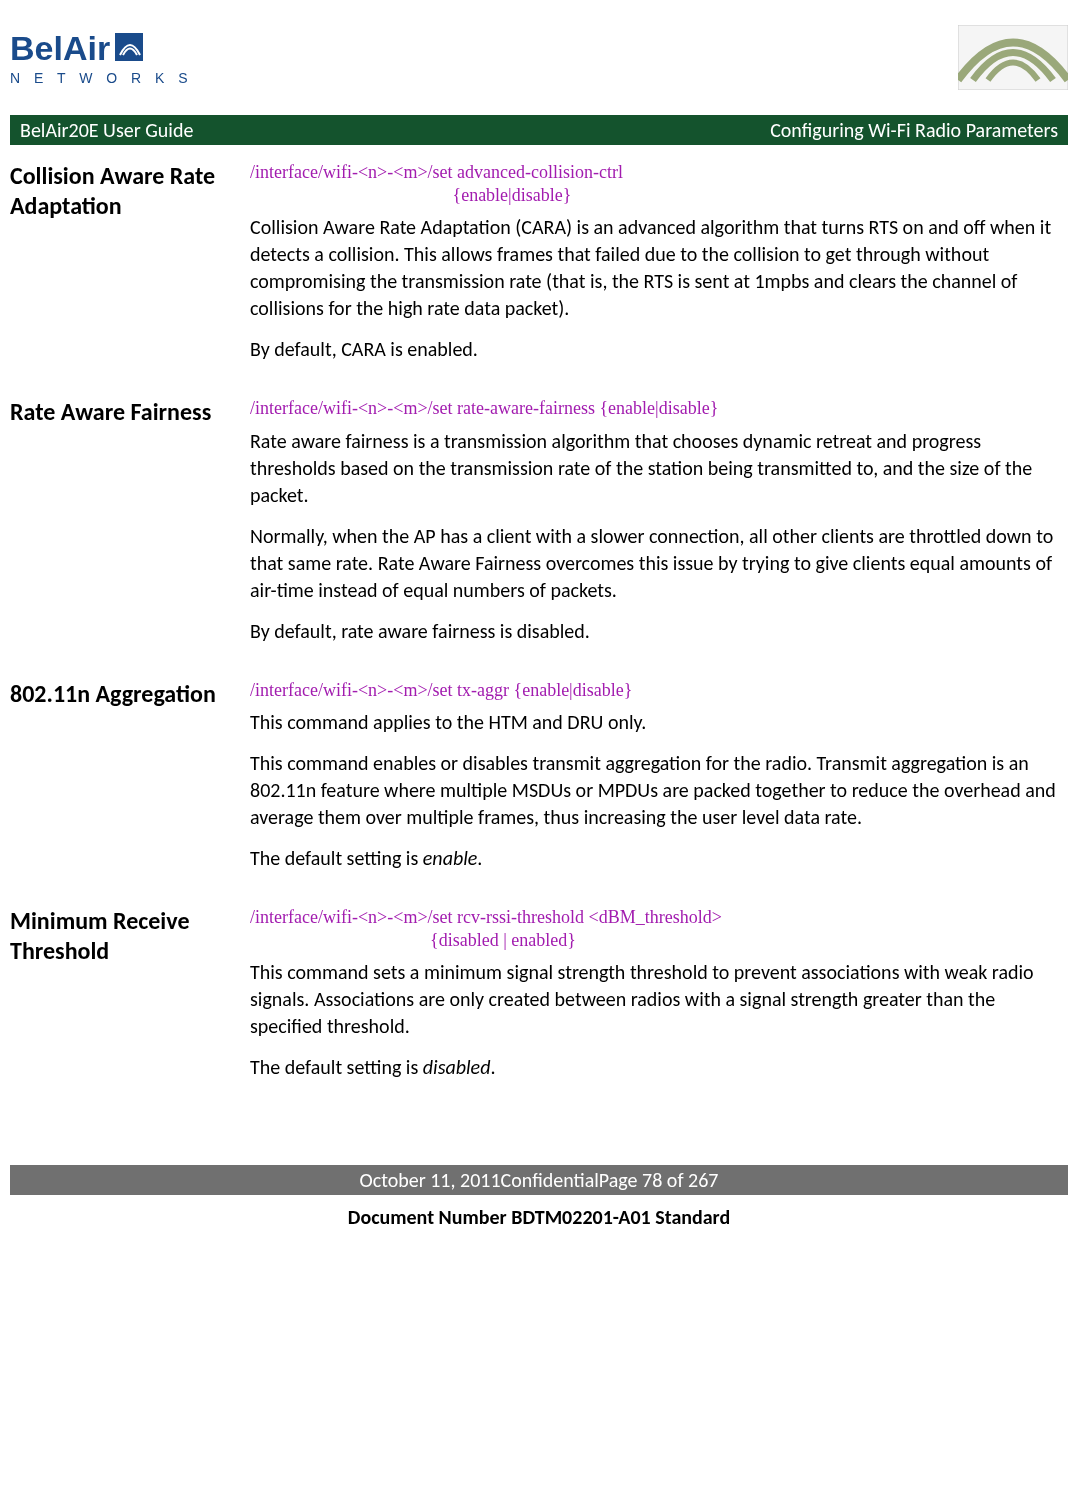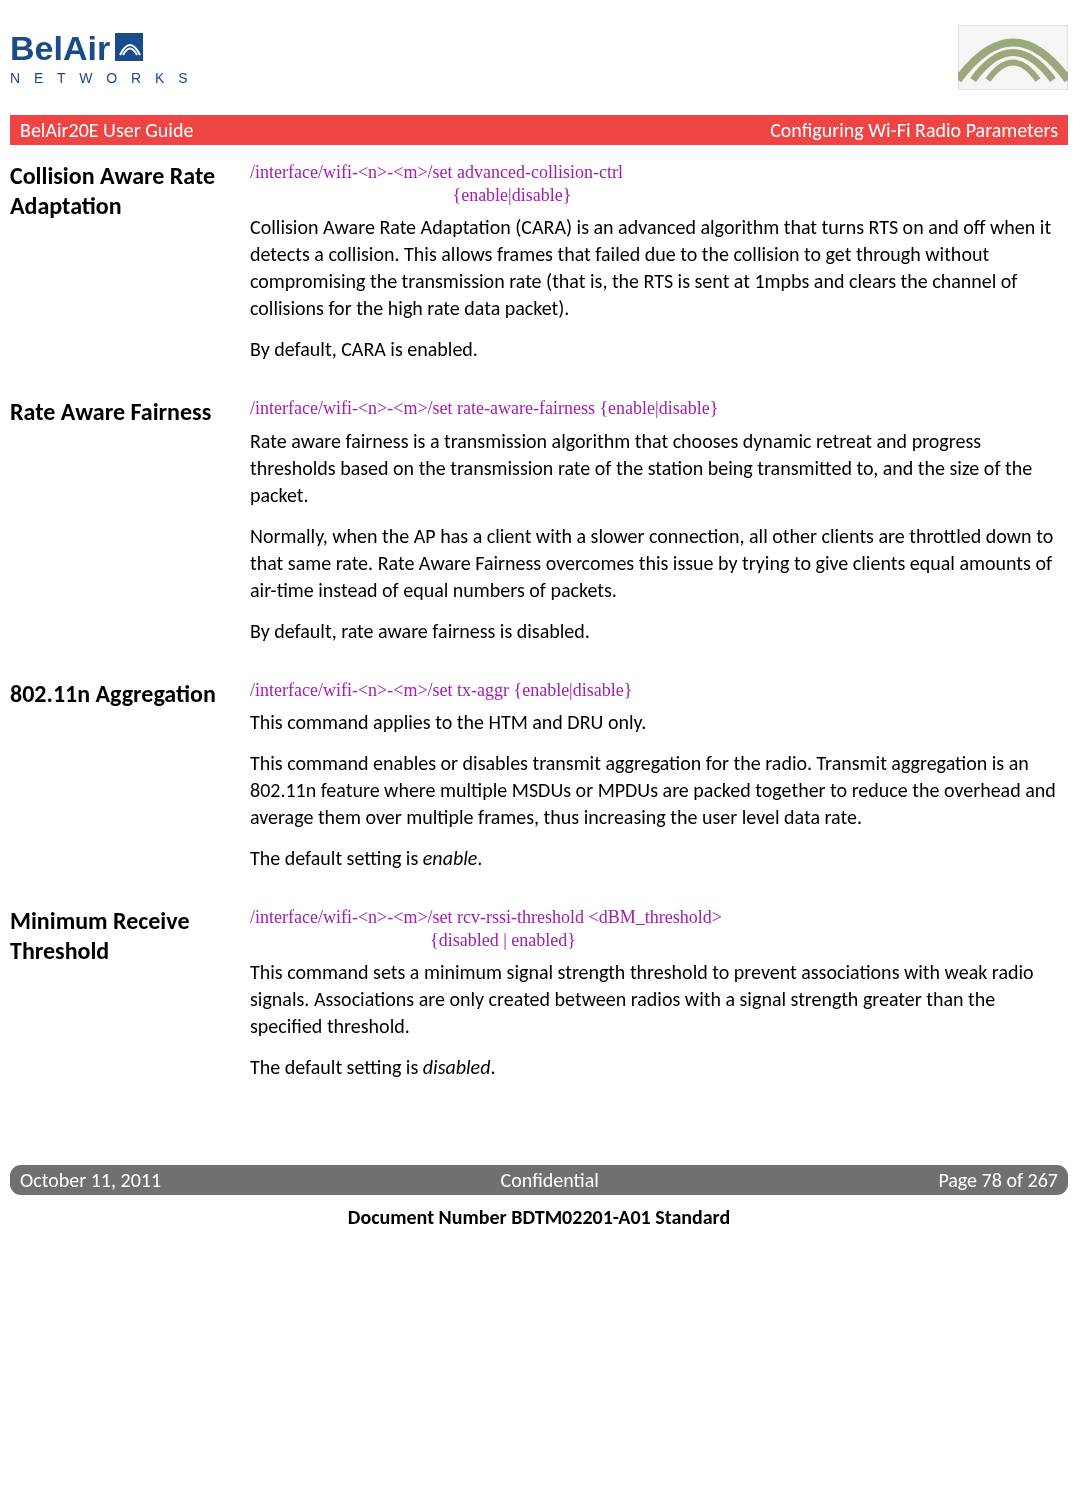--- a/index.html
+++ b/index.html
@@ -23,21 +23,21 @@
       width: 180px;
       height: 70px;
     }
     .logo-right {
       width: 180px;
       height: 70px;
       display: flex;
       justify-content: flex-end;
     }
     .title-bar {
-      background: #ef4444;
+      background: #14532d;
       color: white;
       display: flex;
       justify-content: space-between;
       padding: 3px 10px;
       font-size: 20px;
       margin-bottom: 16px;
     }
     .section {
       display: flex;
       margin-bottom: 20px;
@@ -65,25 +65,24 @@
     .para {
       margin-bottom: 14px;
     }
     .italic {
       font-style: italic;
     }
     .footer-bar {
       background: #707070;
       color: white;
       display: flex;
-      justify-content: space-between;
+      justify-content: center;
       padding: 3px 10px;
       font-size: 20px;
       margin-top: 70px;
-      border-radius: 11px;
     }
     .doc-number {
       text-align: center;
       font-size: 20px;
       font-weight: bold;
       margin-top: 10px;
     }
   </style>
 </head>
 <body>

